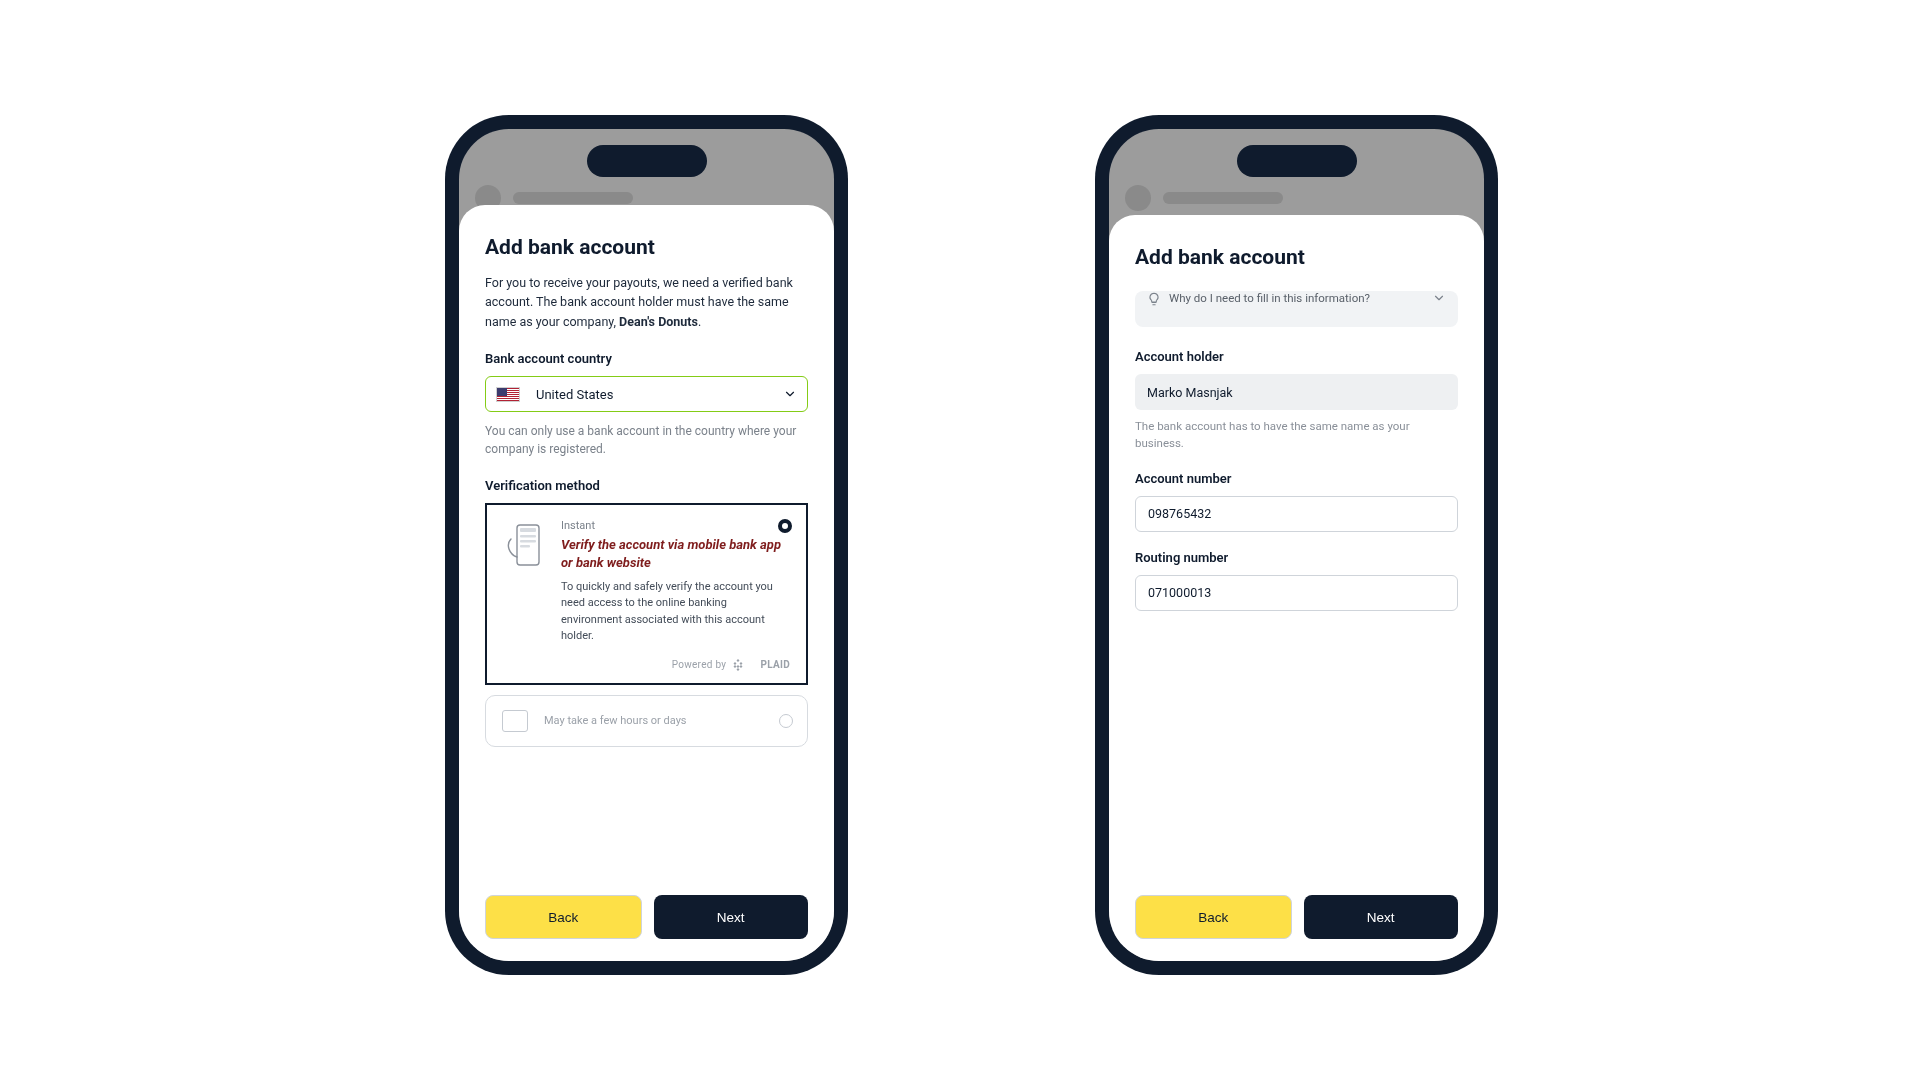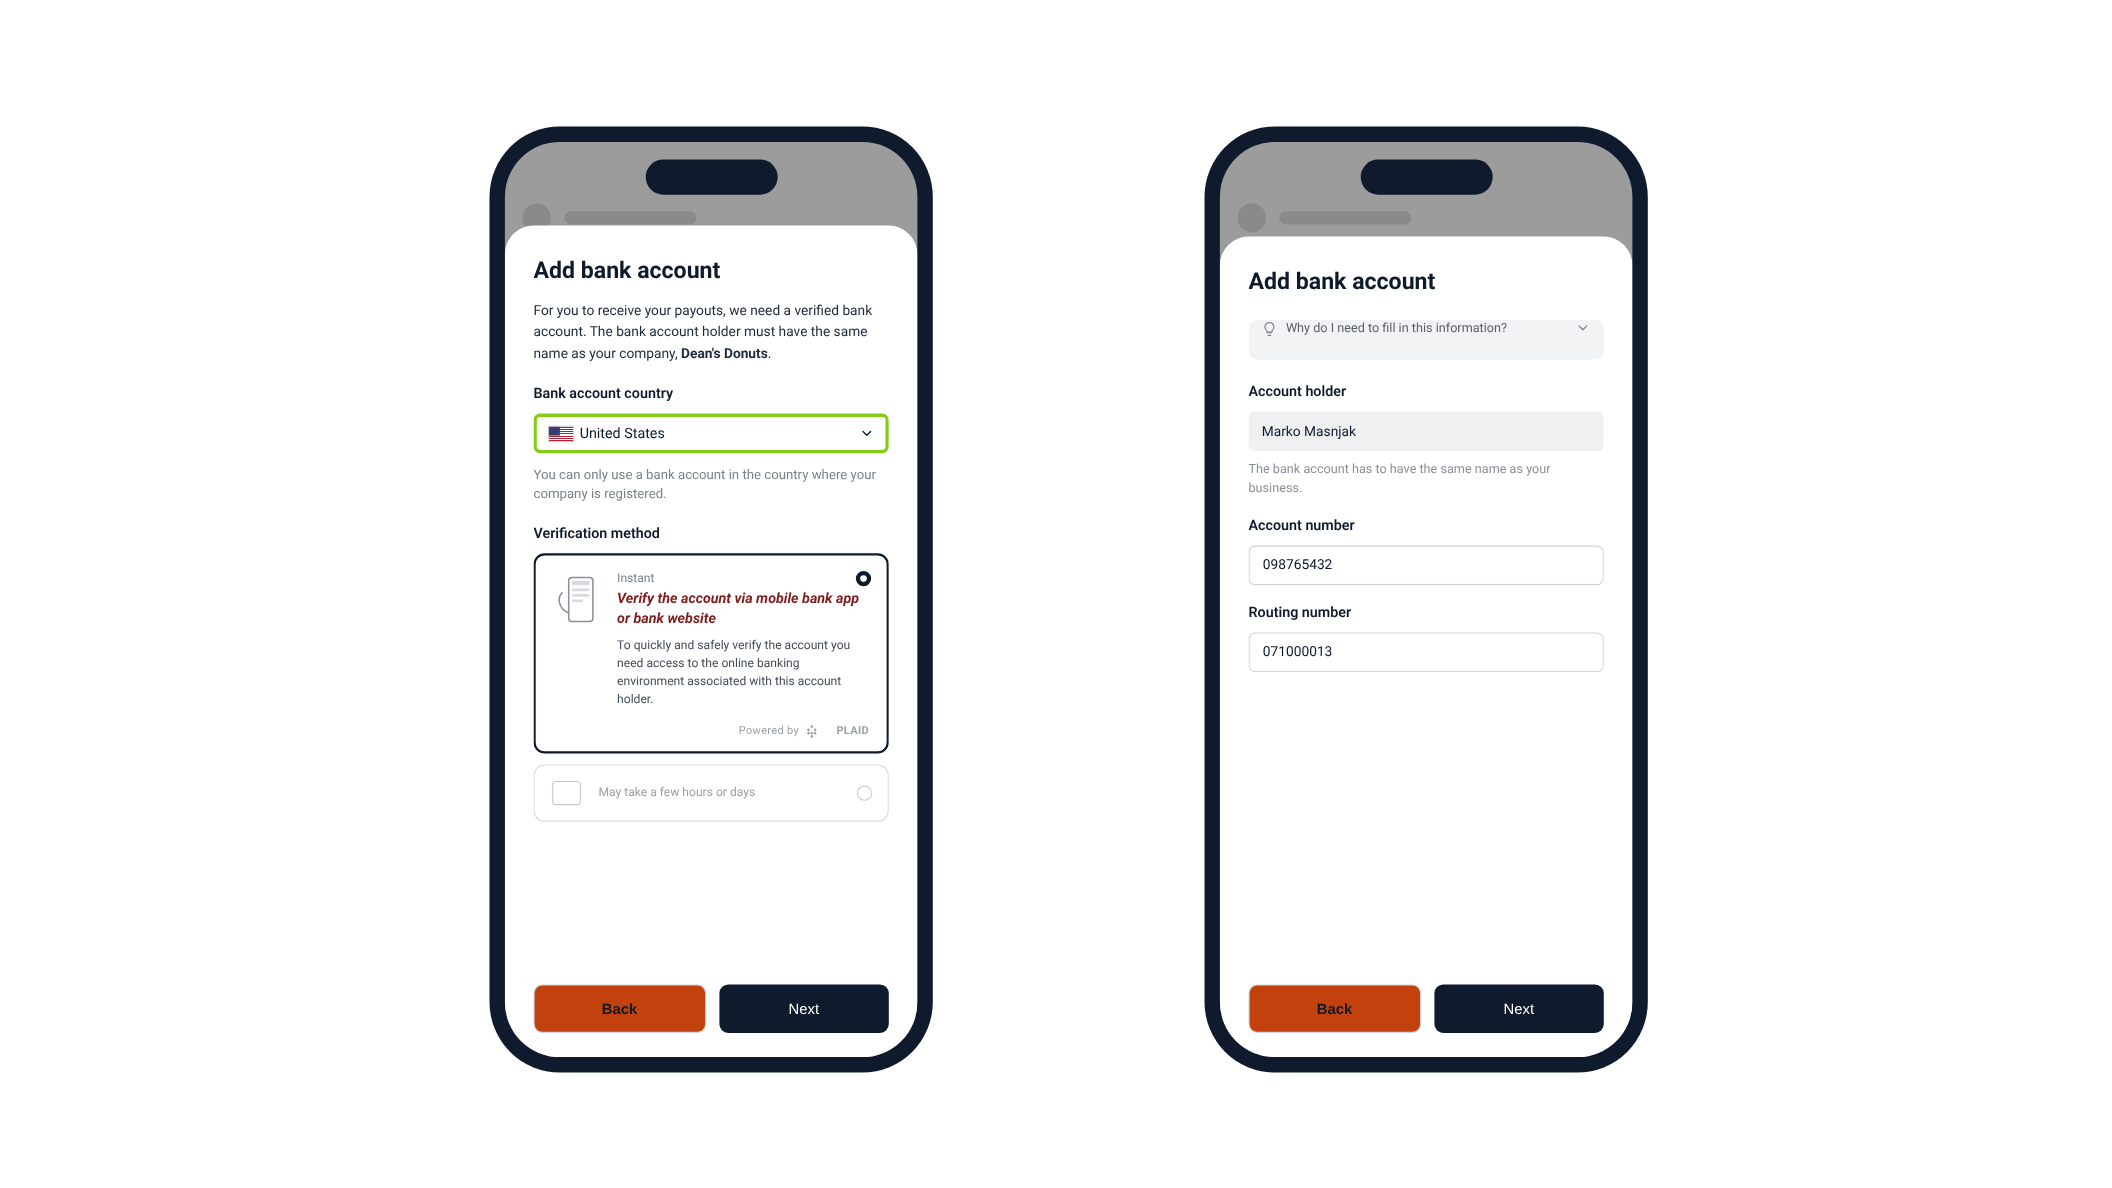--- a/index.html
+++ b/index.html
@@ -100,23 +100,23 @@
   .label {
     font-size: 13px;
     font-weight: 600;
     color: #0f1b2d;
     margin-bottom: 10px;
     display: block;
   }
   .select {
     display: flex;
     align-items: center;
-    gap: 5px;
+    gap: 16px;
     height: 36px;
-    border: 3px solid #84cc16;
+    border: 1px solid #84cc16;
     border-radius: 6px;
     padding: 0 10px;
     cursor: pointer;
     background: #fff;
     position: relative;
   }
   .select .flag {
     width: 24px; height: 15px;
     border: 1px solid #d0d0d0;
     position: relative;
@@ -150,21 +150,21 @@
   .hint {
     font-size: 12px;
     color: #7b828b;
     line-height: 1.5;
     margin-top: 10px;
     margin-bottom: 20px;
   }
   
   .vcard {
     border: 2px solid #0f1b2d;
-    border-radius: 10px;
+    border-radius: 0;
     padding: 14px 16px 12px 16px;
     position: relative;
     margin-bottom: 10px;
   }
   .vcard-row { display: flex; gap: 16px; }
   .illus {
     width: 42px; height: 54px;
     flex-shrink: 0;
   }
   .vtext { flex: 1; }
@@ -249,24 +249,23 @@
     border-radius: 8px;
     font-size: 13.5px;
     font-weight: 500;
     display: flex;
     align-items: center;
     justify-content: center;
     cursor: pointer;
     border: none;
   }
   .btn-outline {
-    background: #c2410c;
+    background: #fde047;
     border: 1px solid #cfd4da;
     color: #0f1b2d;
-    font-weight: bold;
   }
   .btn-primary {
     background: #0f1b2d;
     color: #fff;
   }
   
   .info-row {
     display: flex;
     align-items: flex-start;
     gap: 8px;

